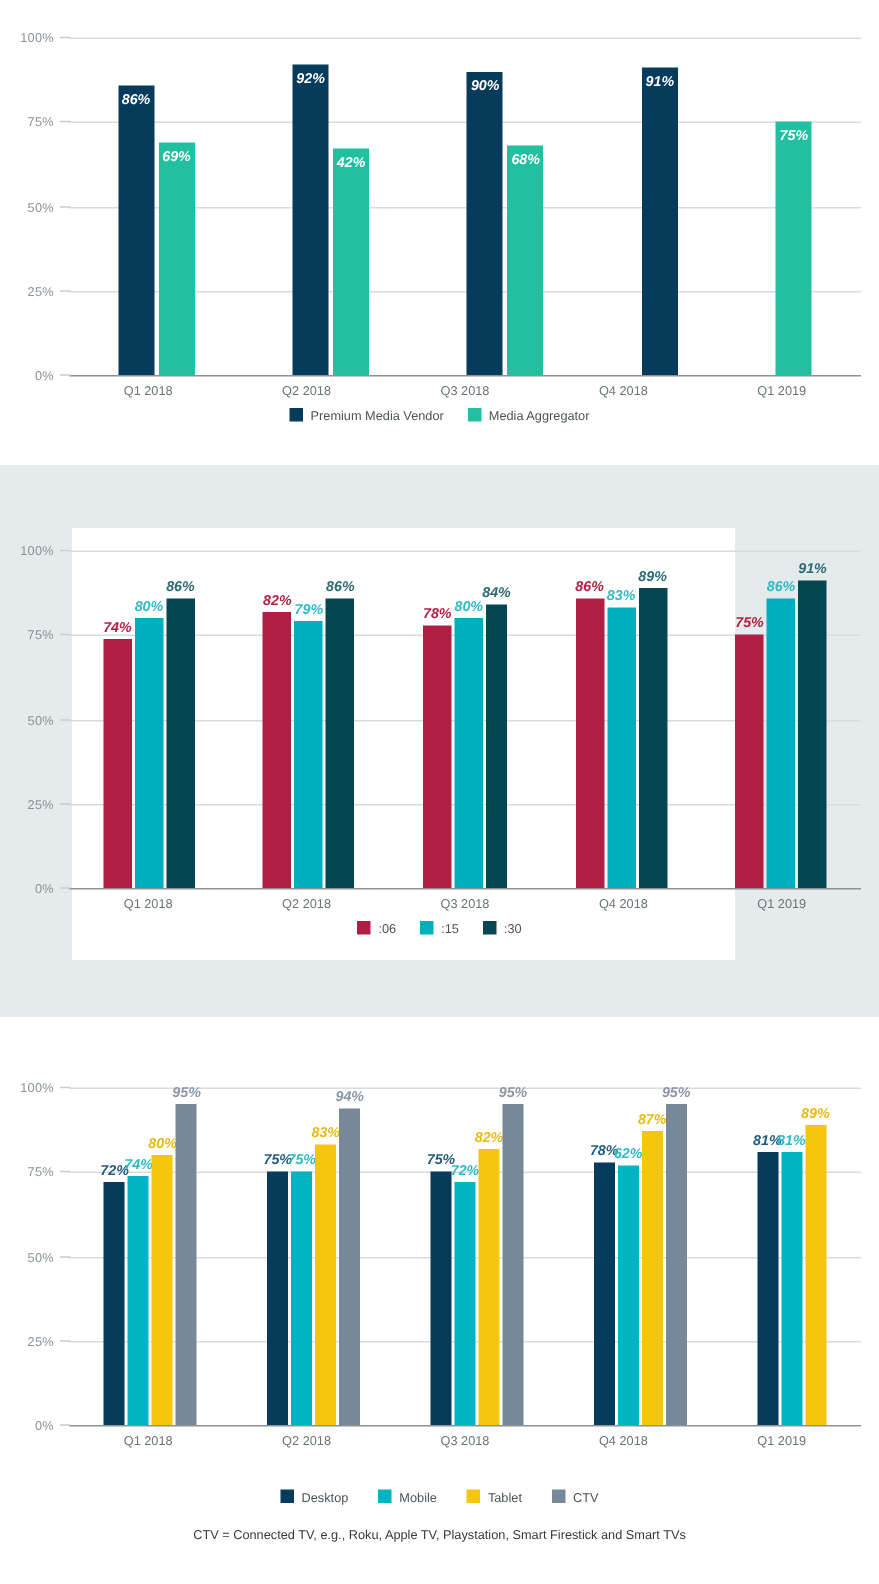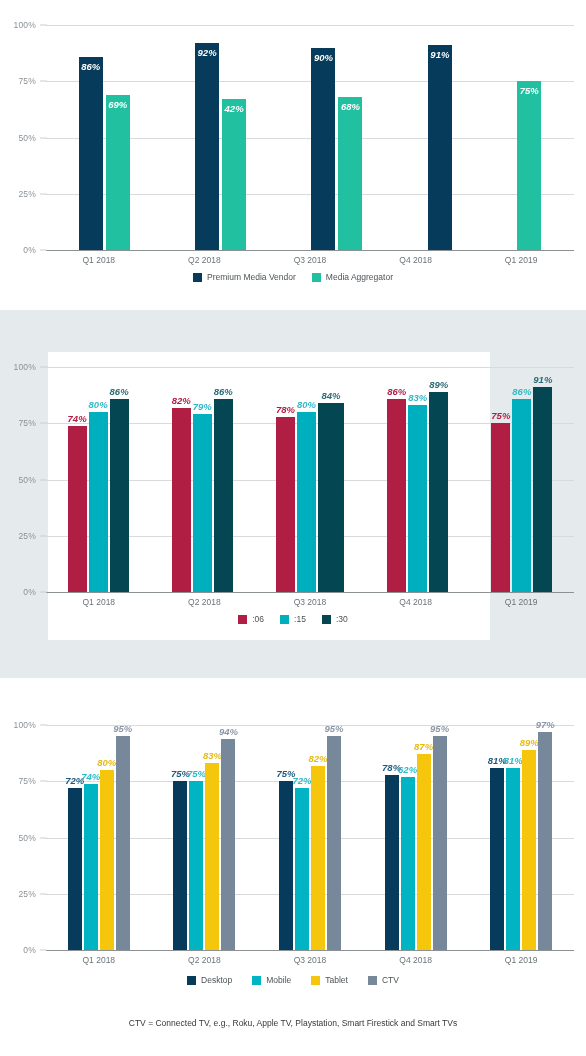--- a/index.html
+++ b/index.html
@@ -36,21 +36,21 @@
                font-size: 9.5px; font-weight: 700; white-space: nowrap; }
   .bar-label.inside { top: 4px; color: #ffffff; }
   .bar-label.above  { bottom: 100%; margin-bottom: 2px; }
 
   .xlabels { position: absolute; left: 46px; right: 12px;
              display: flex; justify-content: space-around; }
   .xlabel { font-size: 8.5px; color: #6b7478; text-align:center; white-space:nowrap; }
 
   .legend { position: absolute; left: 0; width: 100%;
             display: flex; justify-content: center; align-items: center; gap: 16px; }
-  .legend-item { display: flex; align-items: flex-end; gap: 5px; }
+  .legend-item { display: flex; align-items: flex-start; gap: 5px; }
   .legend-swatch { width: 9px; height: 9px; display:inline-block; }
   .legend-text { font-size: 8.5px; color: #4c5356; white-space: nowrap; }
 
   .footnote { position: absolute; left: 0; width: 586px; text-align: center;
               font-size: 8.5px; color: #33393c; }
 </style>
 </head>
 <body>
 
 <div class="page">
@@ -182,21 +182,21 @@
                 <span class="bar-label above" style="color: rgb(43, 106, 114);">86%</span>
               </div>
             </div>
             <div class="group" style="gap: 2px;">
               <div class="bar" style="width: 19px; height: 175.5px; background: rgb(176, 31, 67);">
                 <span class="bar-label above" style="color: rgb(176, 31, 67);">78%</span>
               </div>
               <div class="bar" style="width: 19px; height: 180px; background: rgb(0, 175, 190);">
                 <span class="bar-label above" style="color: rgb(49, 185, 198);">80%</span>
               </div>
-              <div class="bar" style="width: 26px; height: 189px; background: rgb(4, 71, 82);">
+              <div class="bar" style="width: 14px; height: 189px; background: rgb(4, 71, 82);">
                 <span class="bar-label above" style="color: rgb(43, 106, 114);">84%</span>
               </div>
             </div>
             <div class="group" style="gap: 2px;">
               <div class="bar" style="width: 19px; height: 193.5px; background: rgb(176, 31, 67);">
                 <span class="bar-label above" style="color: rgb(176, 31, 67);">86%</span>
               </div>
               <div class="bar" style="width: 19px; height: 186.75px; background: rgb(0, 175, 190);">
                 <span class="bar-label above" style="color: rgb(49, 185, 198);">83%</span>
               </div>
@@ -323,34 +323,31 @@
             <div class="group" style="gap: 2px;">
               <div class="bar" style="width: 14px; height: 182.25px; background: rgb(6, 59, 91);">
                 <span class="bar-label above" style="color: rgb(30, 92, 125);">81%</span>
               </div>
               <div class="bar" style="width: 14px; height: 182.25px; background: rgb(0, 180, 196);">
                 <span class="bar-label above" style="color: rgb(47, 185, 198);">81%</span>
               </div>
               <div class="bar" style="width: 14px; height: 200.25px; background: rgb(245, 198, 12);">
                 <span class="bar-label above" style="color: rgb(232, 187, 18);">89%</span>
               </div>
-              <div class="bar" style="width: 14px; height: 218.25px; background: rgb(120, 136, 155);">
-                <span class="bar-label above" style="color: rgb(138, 151, 166);">97%</span>
-              </div>
             </div>
           </div>
         </div>
       <div class="xlabels" id="chart-3-xlabels" style="top:255px;">
           <div class="xlabel">Q1 2018</div>
           <div class="xlabel">Q2 2018</div>
           <div class="xlabel">Q3 2018</div>
           <div class="xlabel">Q4 2018</div>
           <div class="xlabel">Q1 2019</div>
         </div>
-      <div class="legend" id="chart-3-legend" style="top:275px;gap:20px;">
+      <div class="legend" id="chart-3-legend" style="top:293px;gap:20px;">
           <div class="legend-item">
             <span class="legend-swatch" style="background: rgb(6, 59, 91);"></span>
             <span class="legend-text">Desktop</span>
           </div>
           <div class="legend-item">
             <span class="legend-swatch" style="background: rgb(0, 180, 196);"></span>
             <span class="legend-text">Mobile</span>
           </div>
           <div class="legend-item">
             <span class="legend-swatch" style="background: rgb(245, 198, 12);"></span>

